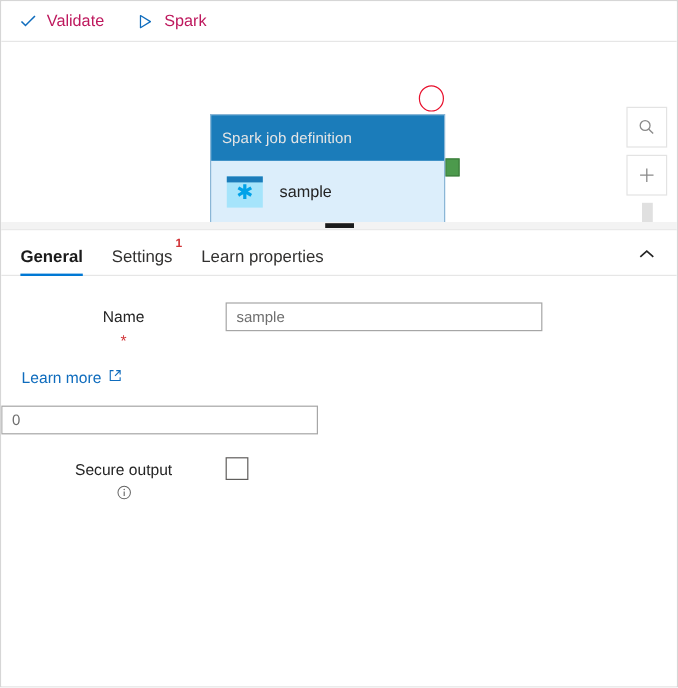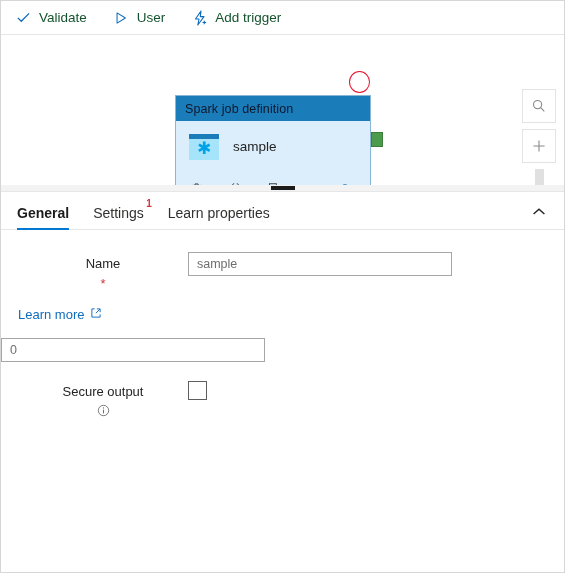--- a/index.html
+++ b/index.html
@@ -23,21 +23,21 @@
     width: 563px; height: 34px;
     background: #ffffff;
     border-bottom: 1px solid #e6e6e6;
     display: flex; align-items: center;
     padding-left: 12px;
     gap: 22px;
   }
   .tbtn {
     display: flex; align-items: center; gap: 7px;
     height: 26px; padding: 0 2px;
-    font-size: 13.5px; color: #14532d;
+    font-size: 13.5px; color: #be185d;
     cursor: default; white-space: nowrap;
   }
   .tbtn .glyph { display: flex; align-items: center; justify-content: center; width: 17px; height: 17px; }
 
   
   #canvas {
     position: absolute; left: 0; top: 34px;
     width: 563px; height: 150px;
     background: #ffffff;
     overflow: hidden;
@@ -53,23 +53,23 @@
   }
 
   
   #node {
     position: absolute; left: 174px; top: 60px;
     width: 196px; height: 112px;
     border: 1px solid #8ab6d6;
     background: #dceefb;
   }
   #node-header {
-    height: 25px;
+    height: 38px;
     background: #1b7cba;
-    color: #0f172a;
+    color: #e5e5e5;
     font-size: 12.5px;
     display: flex; align-items: center;
     padding-left: 9px;
     letter-spacing: .1px;
   }
   #node-body {
     height: 51px;
     display: flex; align-items: center;
     padding-left: 13px; gap: 14px;
   }
@@ -237,32 +237,23 @@
       </span>
       <span>Validate</span>
     </div>
 
     <div class="tbtn">
       <span class="glyph">
         <svg width="14" height="14" viewBox="0 0 16 16">
             <path d="M3.5 2.2L13 8l-9.5 5.8z" fill="none" stroke="#0f6cbd" stroke-width="1.2" stroke-linejoin="round"></path>
           </svg>
       </span>
-      <span>User</span>
-    </div>
-
-    <div class="tbtn">
-      <span class="glyph">
-        <svg width="16" height="16" viewBox="0 0 16 16">
-          <path d="M9 1L3.5 9H7l-1.2 6L12 6.6H8.3L9 1z" fill="none" stroke="#0f6cbd" stroke-width="1.1" stroke-linejoin="round"></path>
-          <path d="M10.5 12.5h3.6M12.3 10.7v3.6" stroke="#0f6cbd" stroke-width="1.1"></path>
-        </svg>
-      </span>
-      <span>Add trigger</span>
-    </div>
+      <span>Spark</span>
+    </div>
+
 
   </div>
 
   <div id="canvas">
 
     <div id="red-circle"></div>
 
     <div id="green-connector"></div>
 
     <div id="node">

